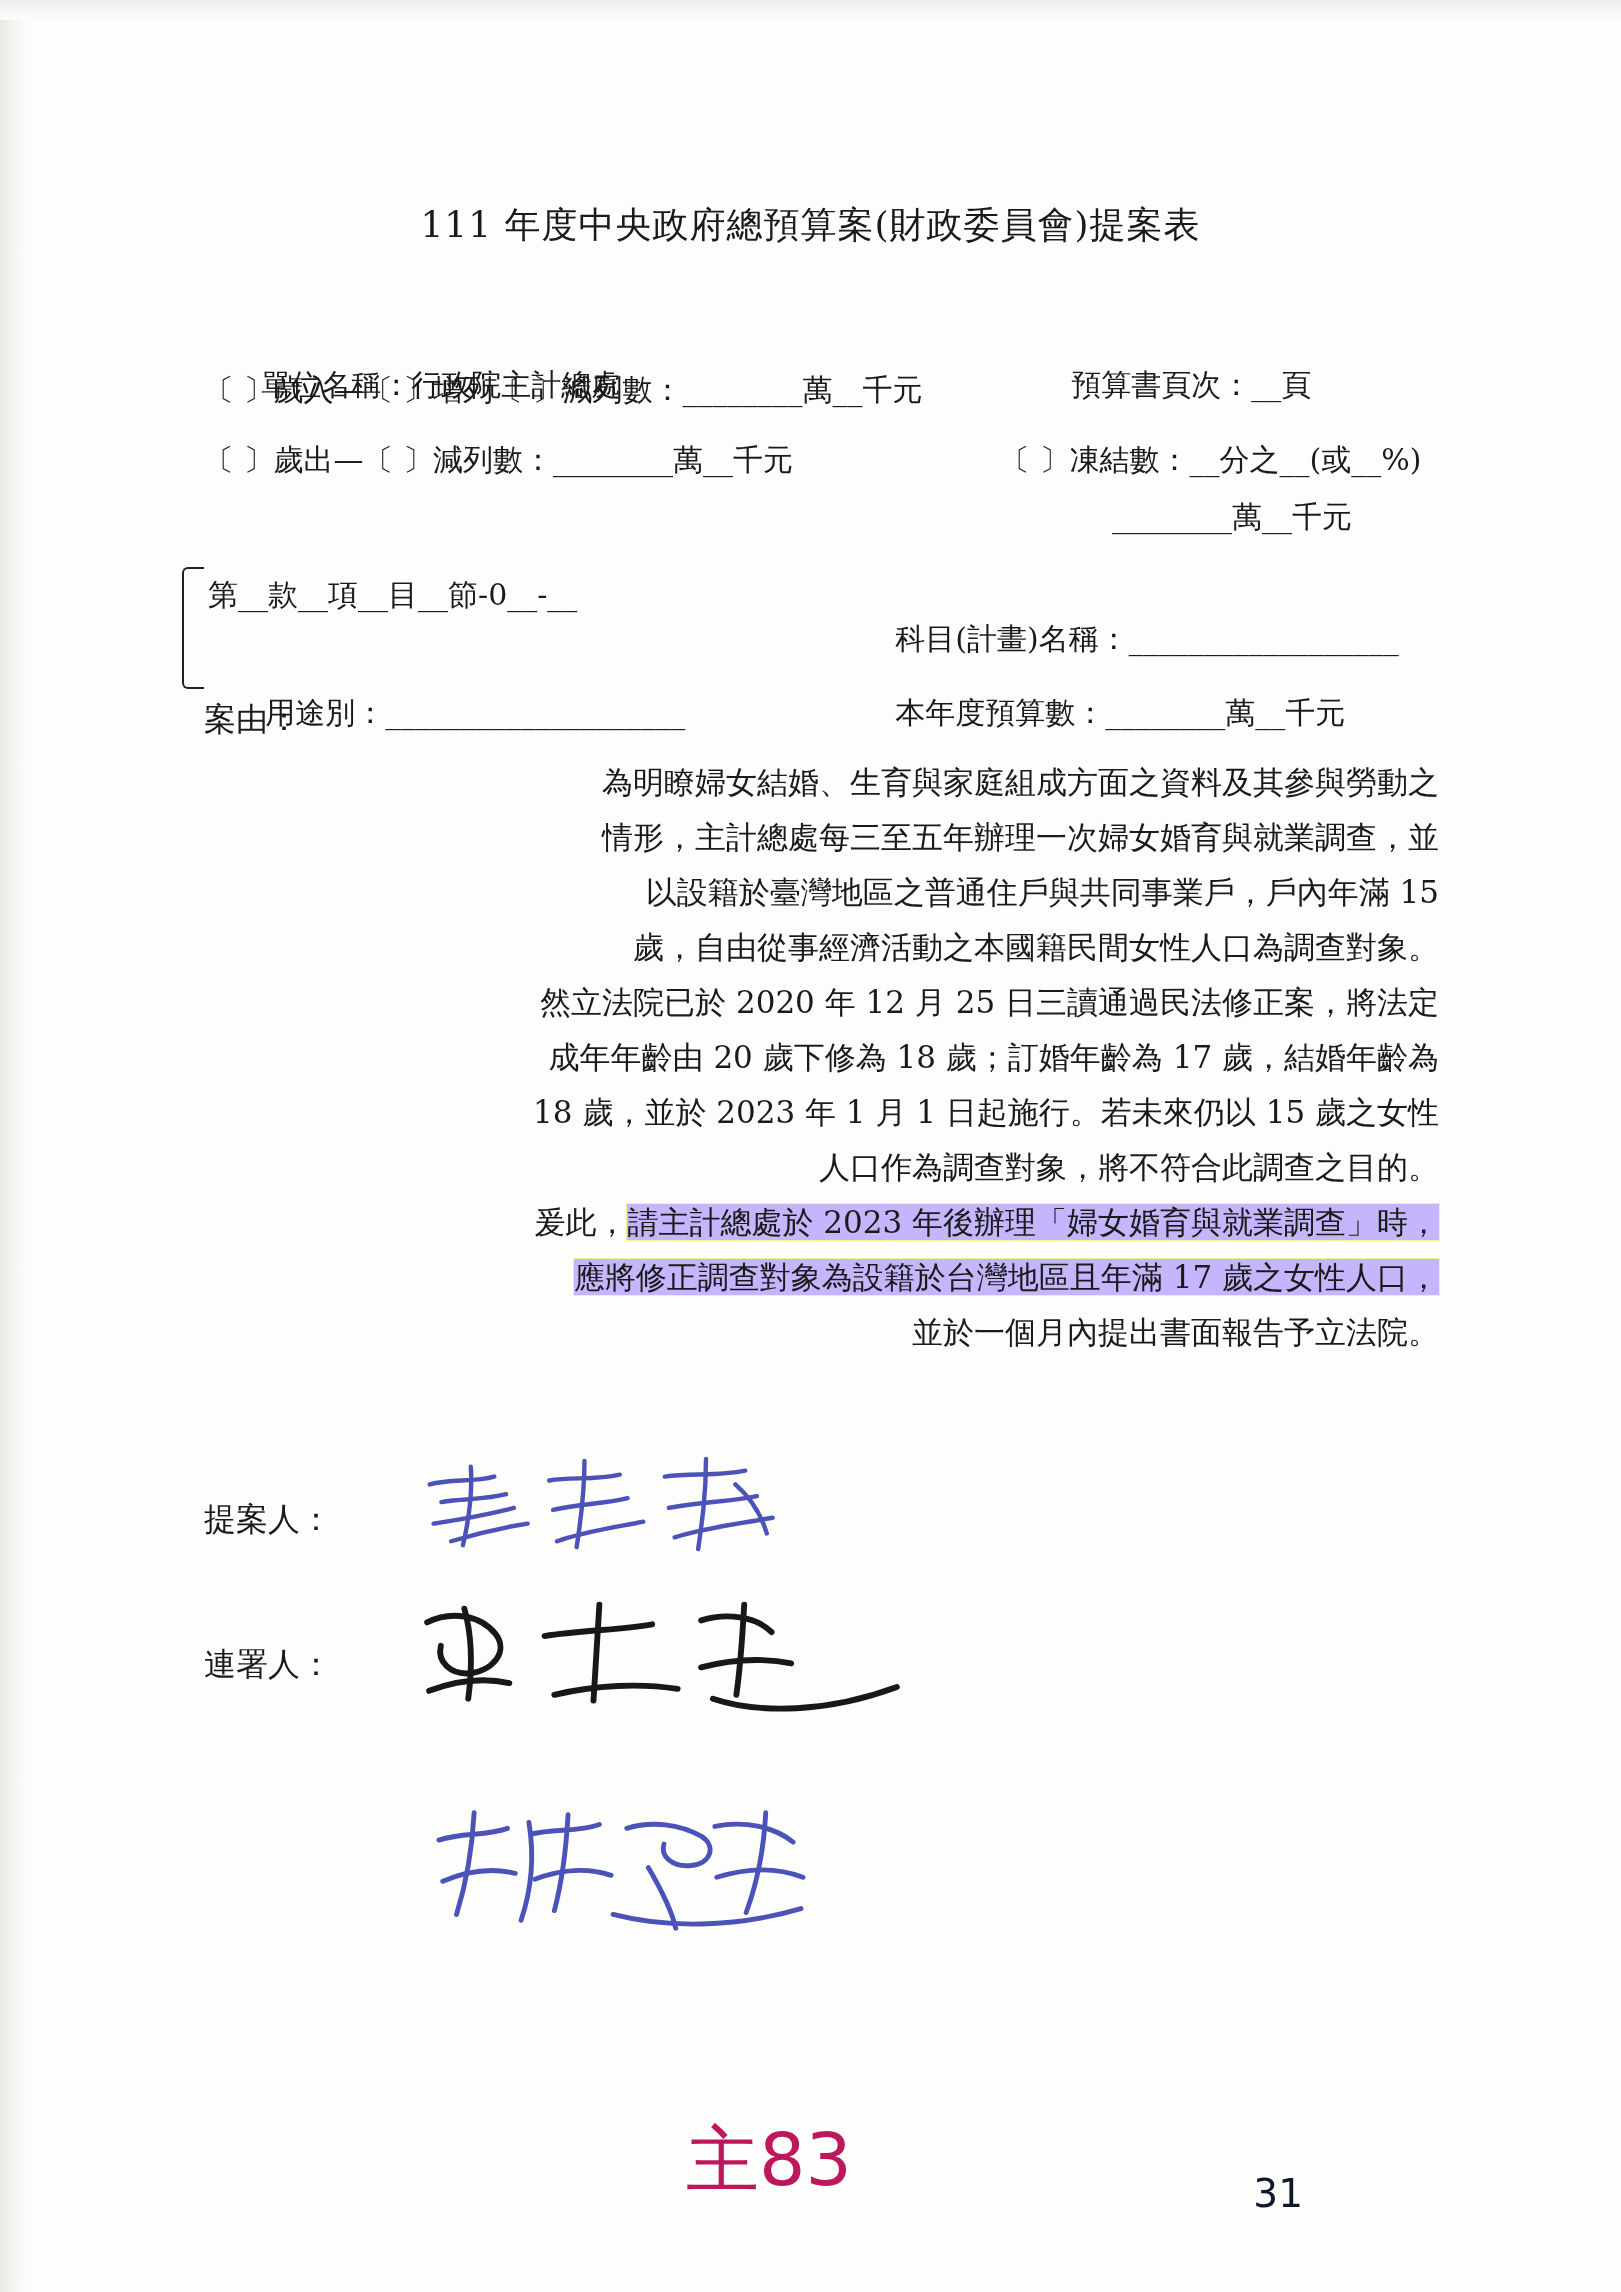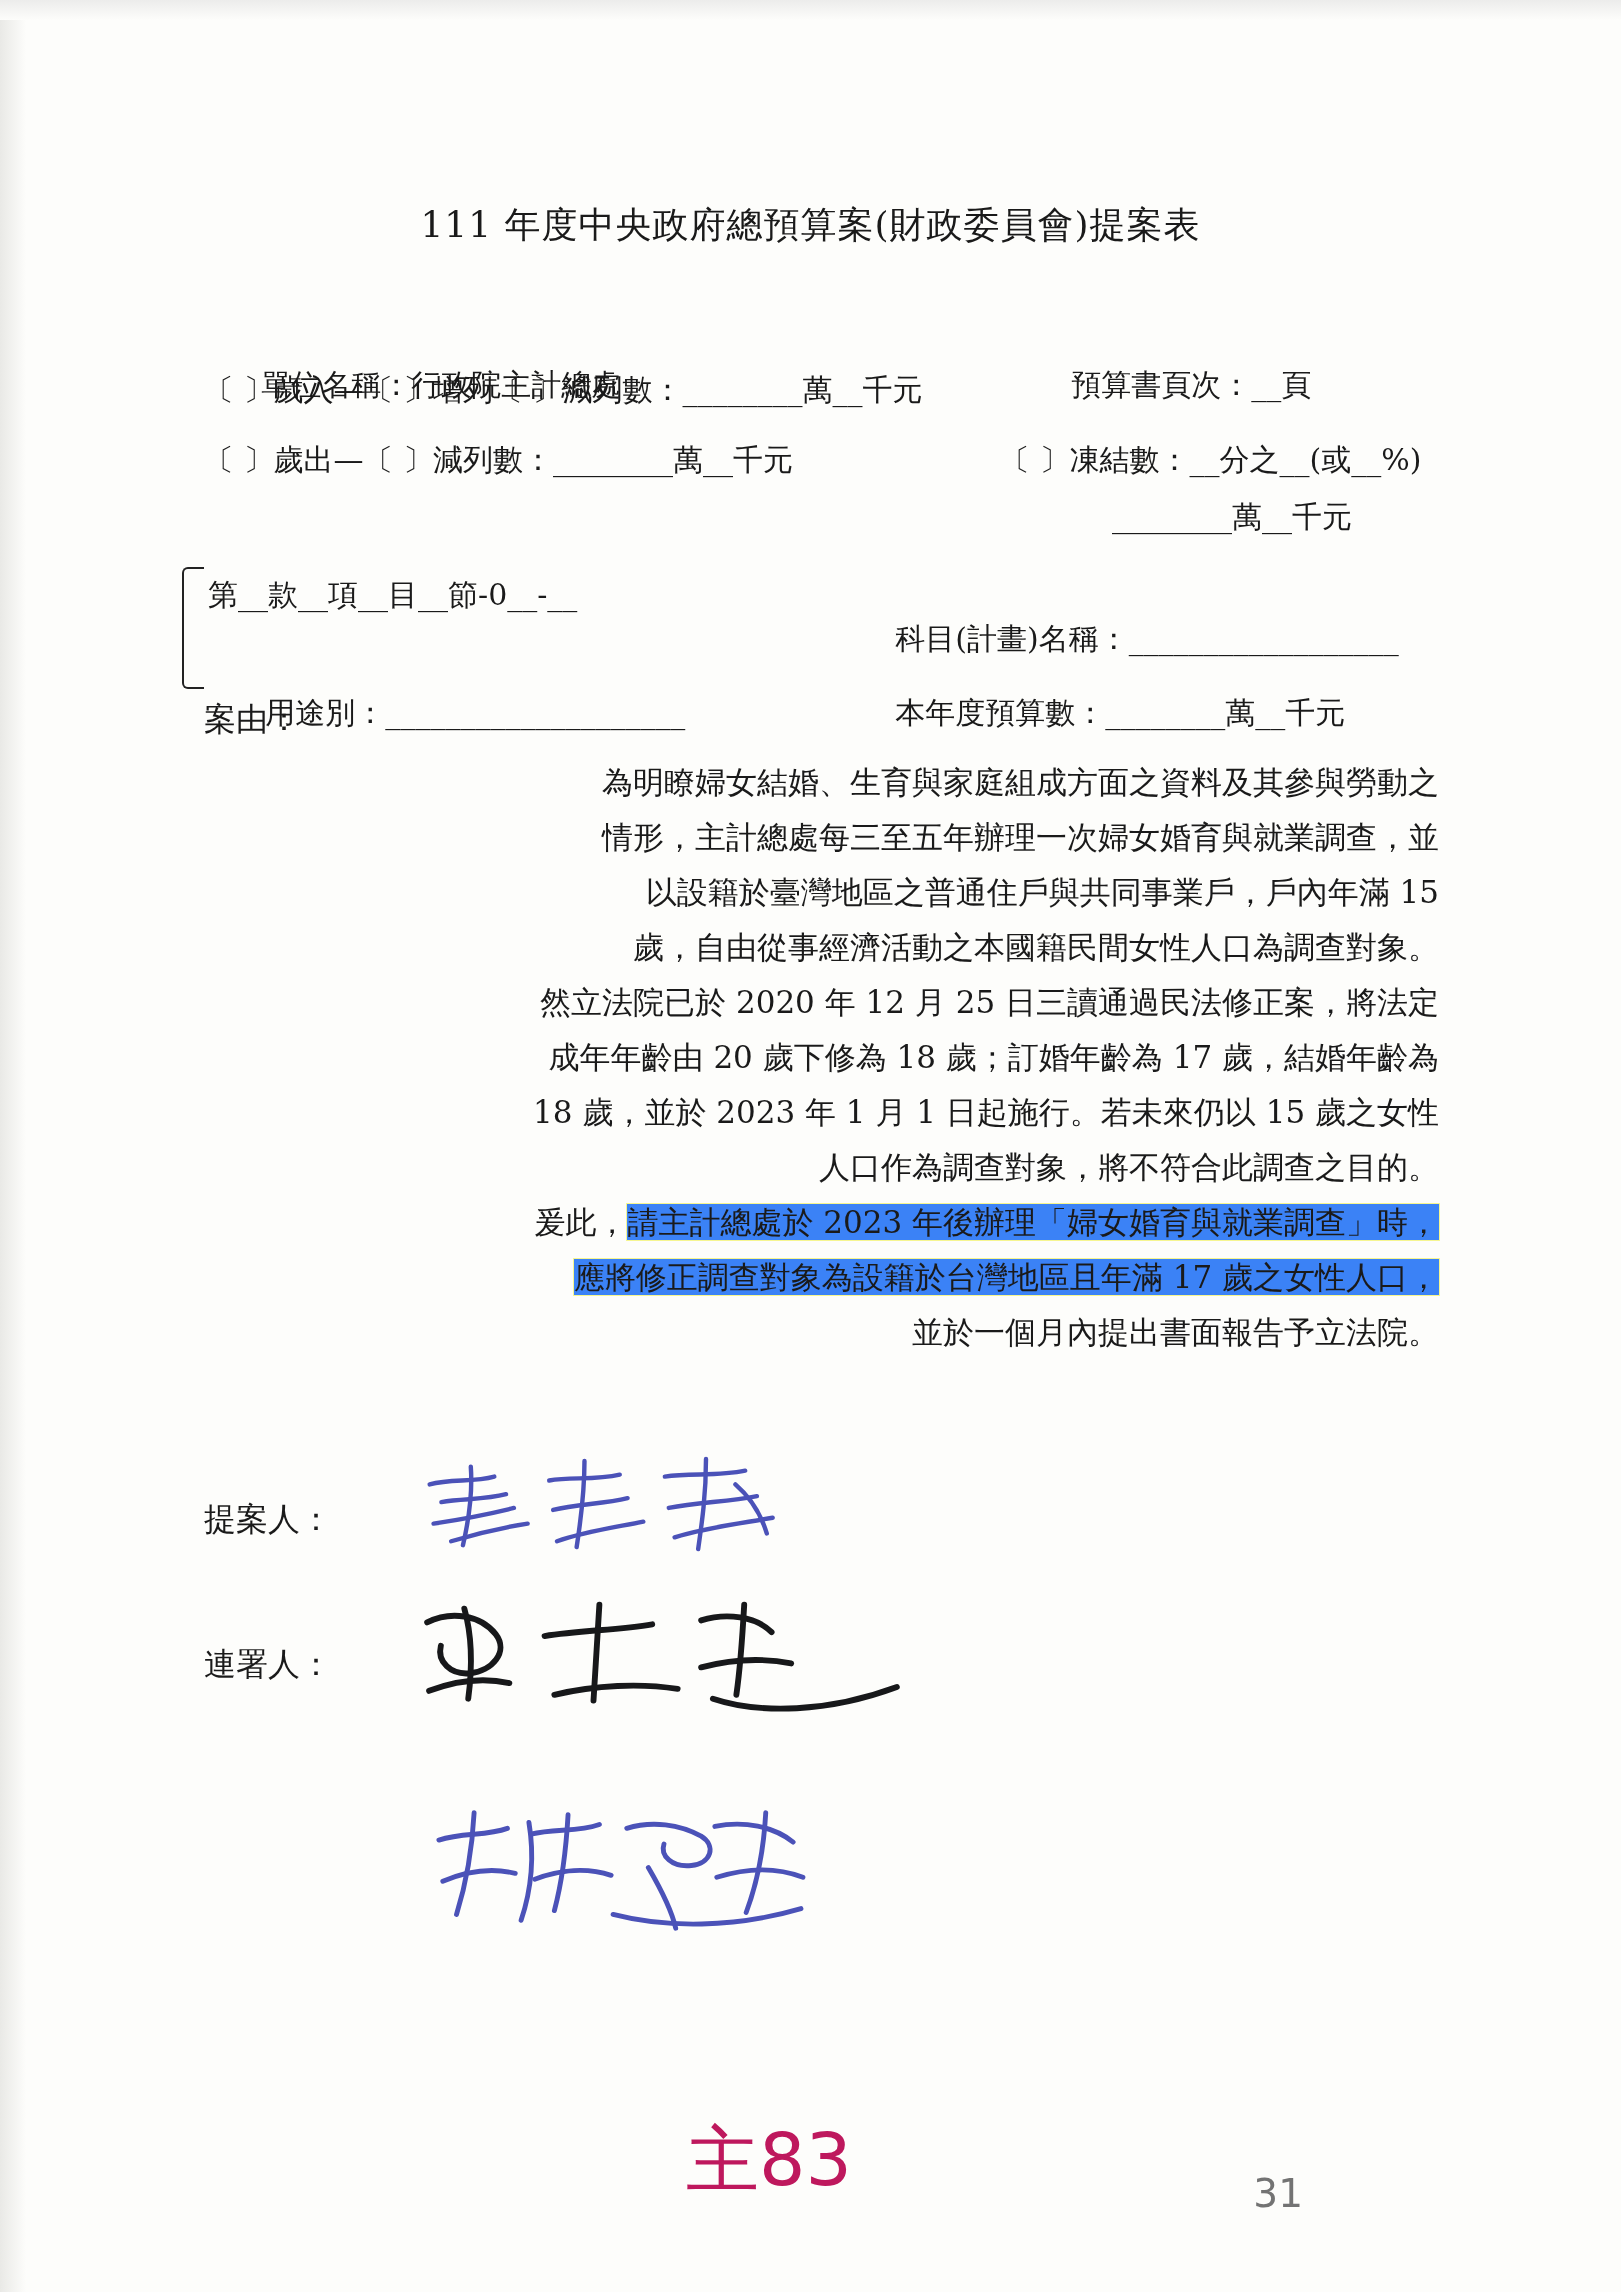--- a/index.html
+++ b/index.html
@@ -79,21 +79,21 @@
   }
   .body-text p { margin: 0; text-align: right; }
   .heading-anyou {
     position: absolute;
     left: 204px;
     top: 698px;
     font-size: 32px;
   }
 
   .hl {
-    background: #3b82f6;
+    background: #c4b5fd;
     box-shadow: 0 0 0 1px rgba(242,242,74,0.6);
   }
 
   .sign-label {
     position: absolute;
     left: 204px;
     font-size: 32px;
   }
 
   
@@ -108,21 +108,21 @@
     top: 2112px;
     font-size: 73px;
     color: #be185d;
     font-family: "DejaVu Sans", sans-serif;
   }
   .page-num {
     position: absolute;
     right: 90px;
     top: 2171px;
     font-size: 39px;
-    color: #737373;
+    color: #0f172a;
     font-family: "DejaVu Sans", sans-serif;
   }
 </style>
 </head>
 <body>
 
 <div class="page">
   <div class="sheet">
     <div class="scan-edge-left"></div>
     <div class="scan-edge-top"></div>

